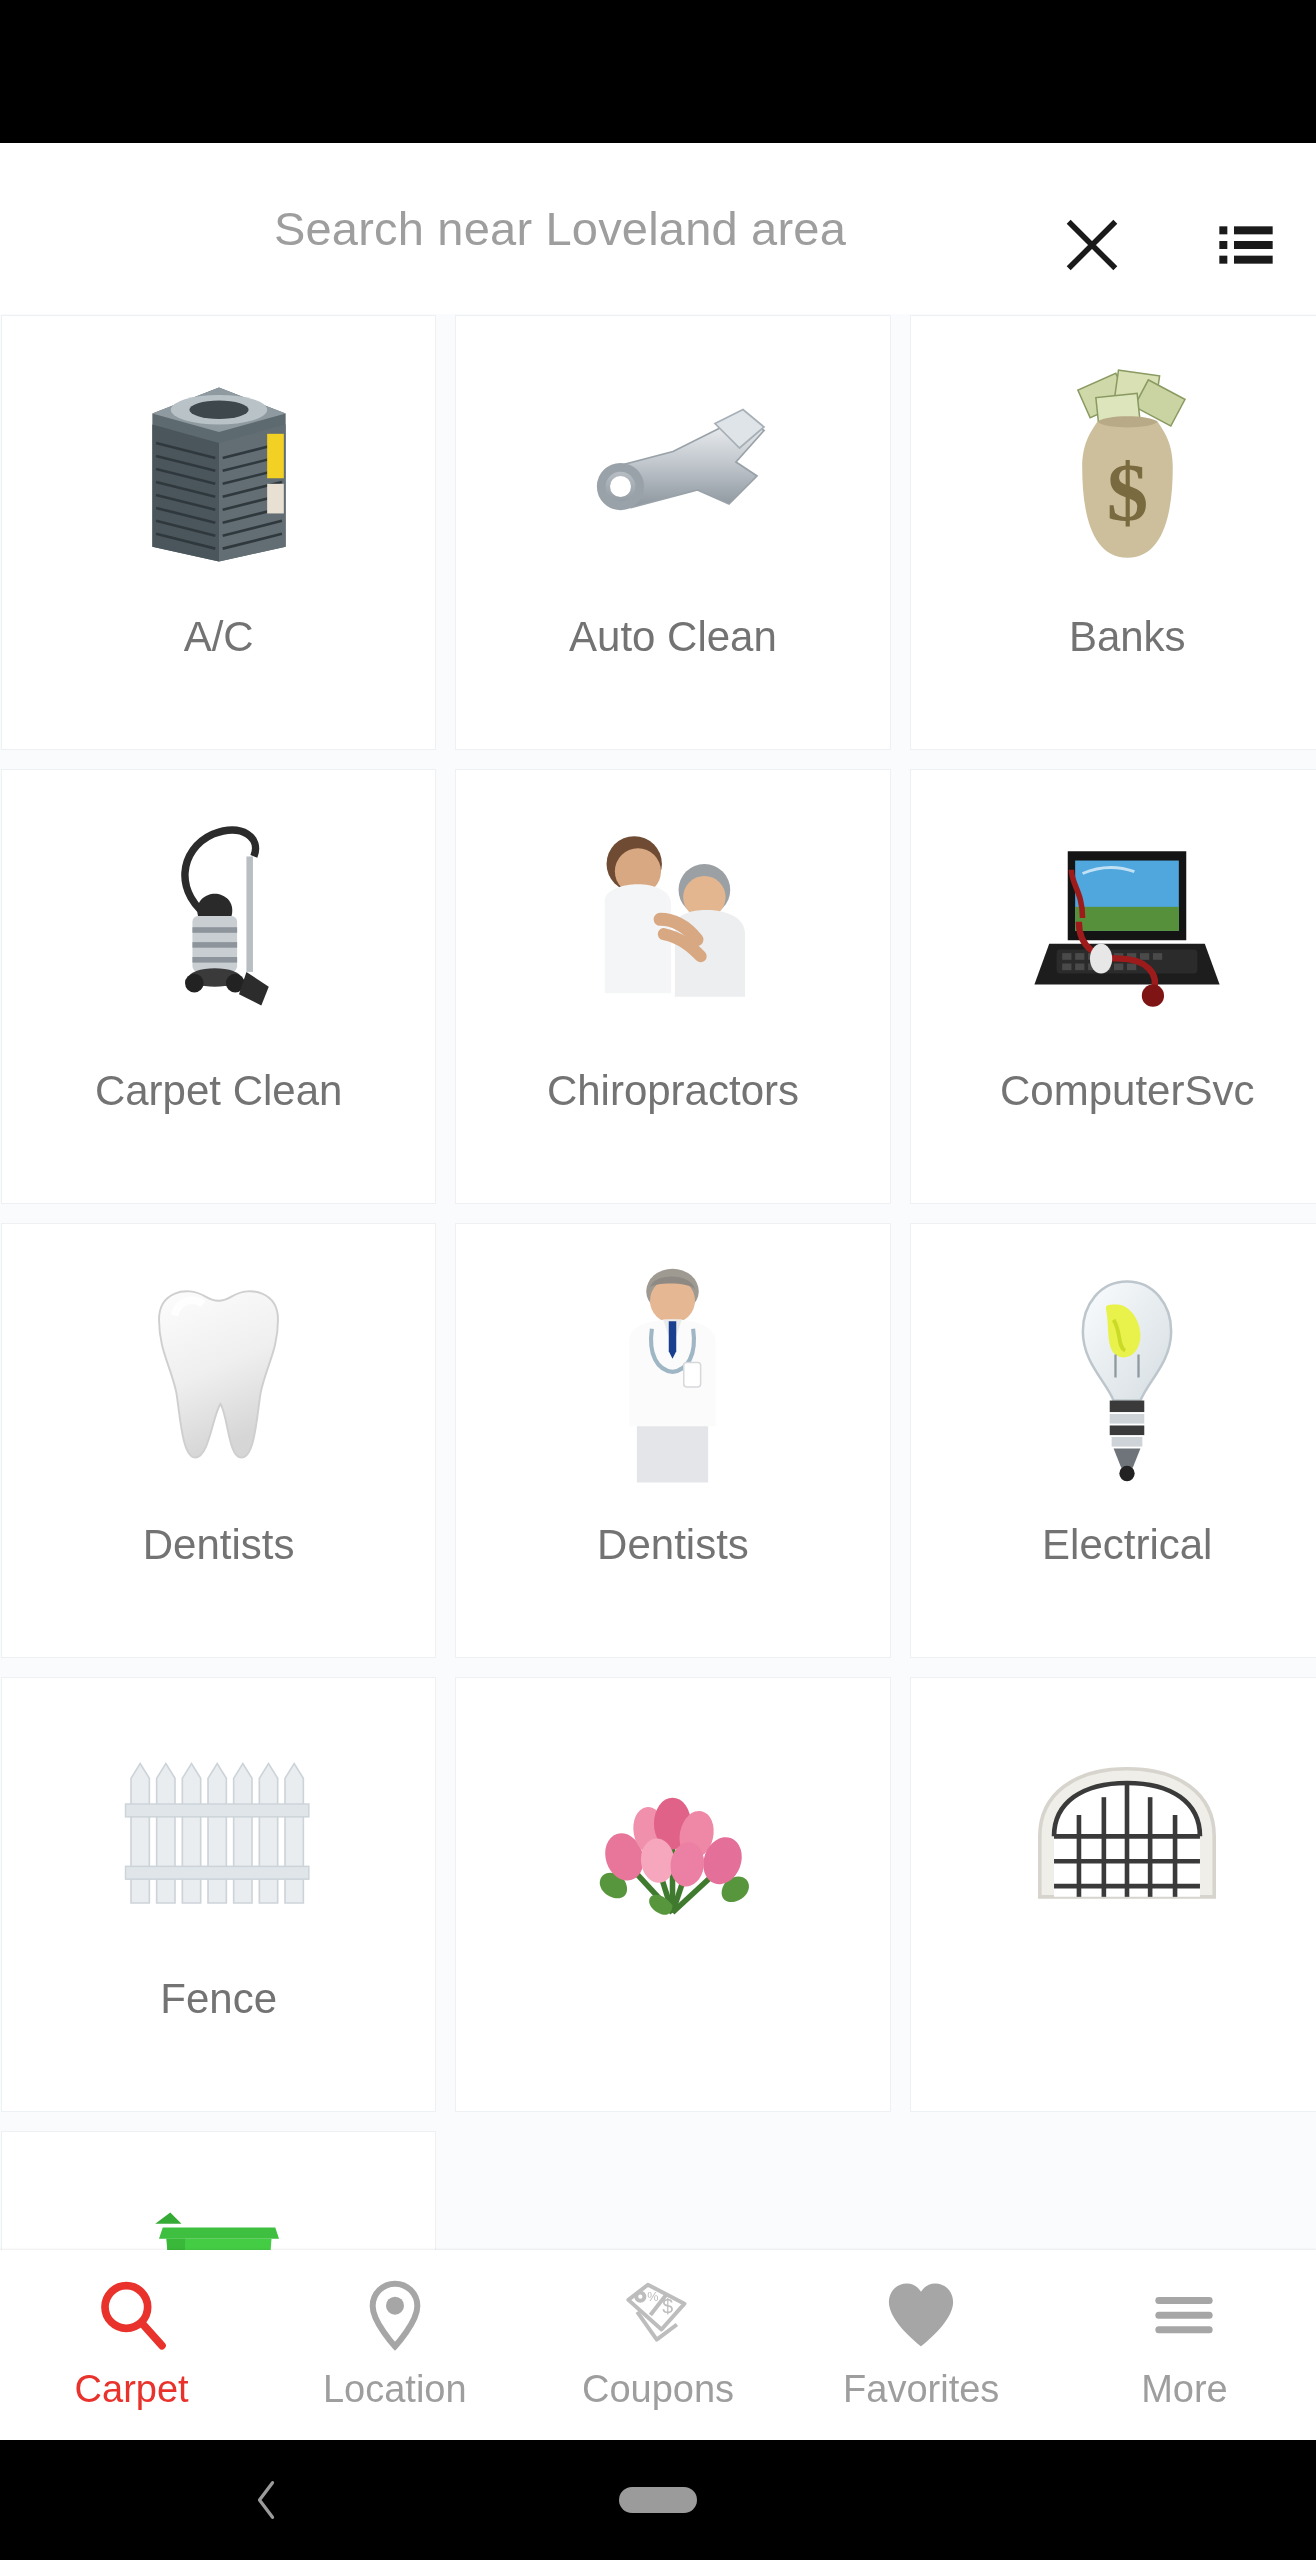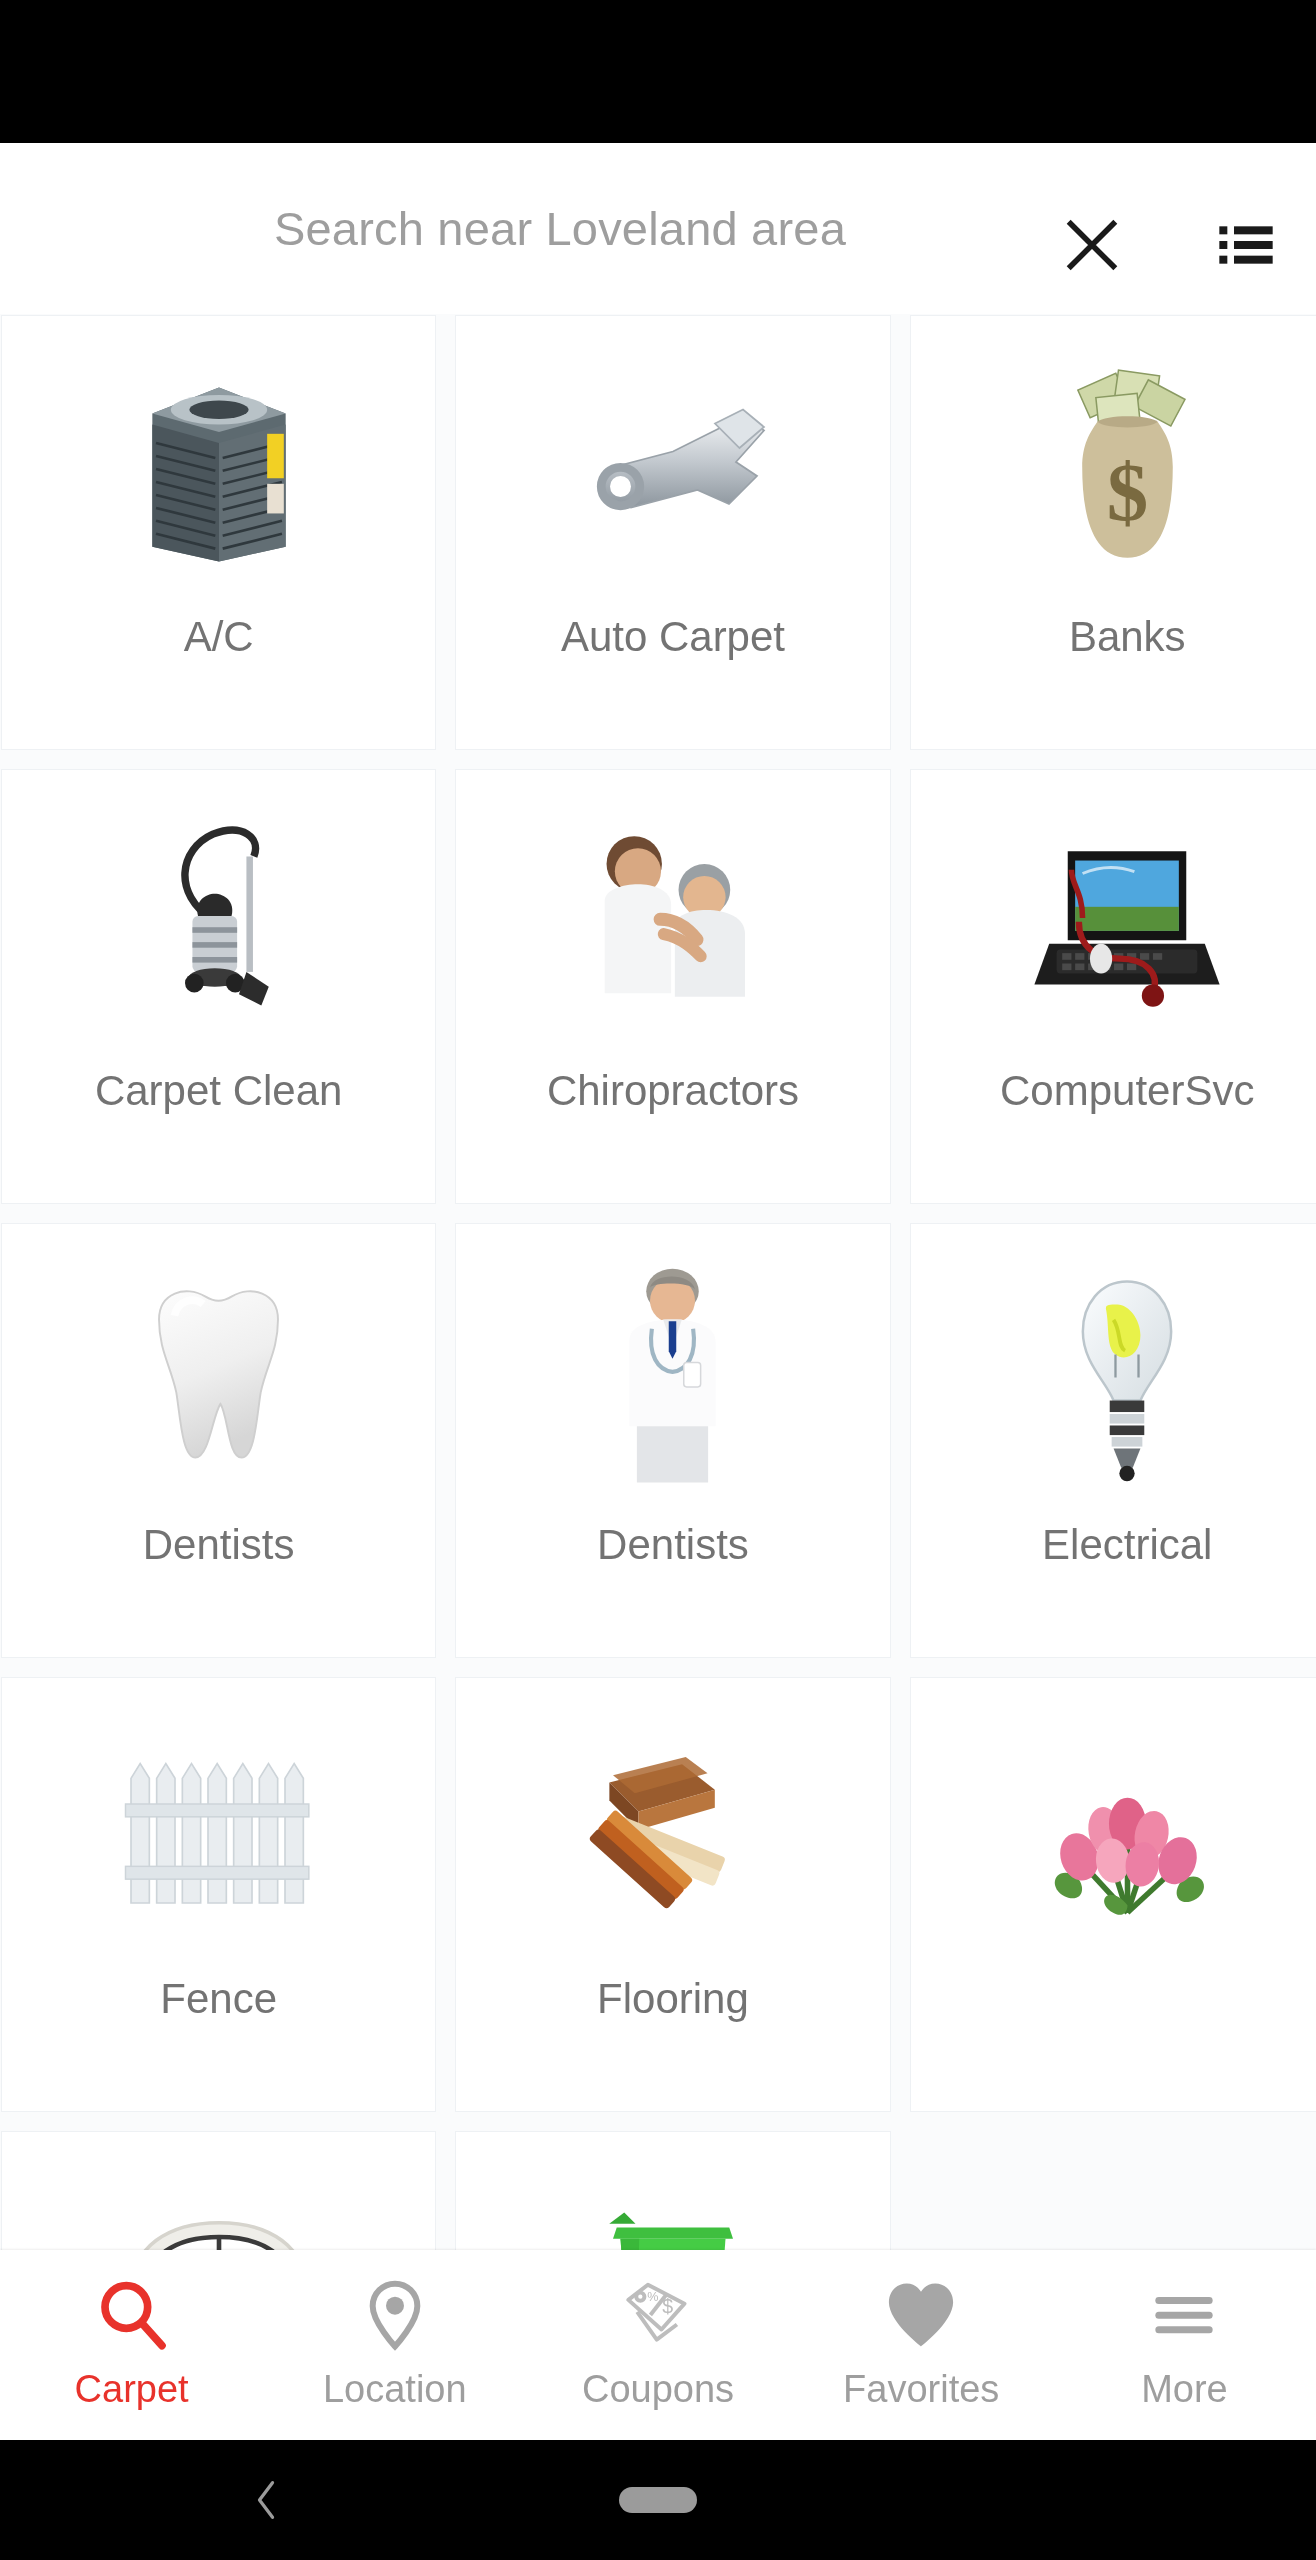--- a/index.html
+++ b/index.html
@@ -185,21 +185,21 @@
                   <stop offset="0.5" stop-color="#c2c8ce"></stop>
           <stop offset="1" stop-color="#8d969e"></stop>
         </linearGradient>
       </defs>
       <path d="M100 10 L112 18 L96 36 L108 44 L92 60 L74 52 L36 62 L18 54 L22 40 L60 30 Z" fill="url(#mtl)" stroke="#9aa2a9" stroke-width="1"></path>
       <circle cx="30" cy="50" r="11" fill="none" stroke="#9aa2a9" stroke-width="5"></circle>
       <circle cx="30" cy="50" r="6" fill="#ffffff"></circle>
       <path d="M84 14 L100 6 L112 16 L98 28 Z" fill="#dfe4e8" stroke="#a8b0b7" stroke-width="1"></path>
     </svg>
           </div>
-          <div class="cell-label">Auto Carpet</div>
+          <div class="cell-label">Auto Clean</div>
         </div>
         <div class="cell">
           <div class="cell-art">
     <svg width="175" height="200" viewBox="0 0 92 106">
       <g>
         <rect x="22" y="6" width="22" height="16" fill="#cfd8a8" transform="rotate(-24 33 14)" stroke="#8a9a62" stroke-width=".8"></rect>
         <rect x="40" y="2" width="22" height="16" fill="#d8e0b4" transform="rotate(8 51 10)" stroke="#8a9a62" stroke-width=".8"></rect>
         <rect x="52" y="10" width="22" height="16" fill="#cad4a2" transform="rotate(28 63 18)" stroke="#8a9a62" stroke-width=".8"></rect>
         <rect x="30" y="14" width="22" height="16" fill="#dde5bd" transform="rotate(-6 41 22)" stroke="#8a9a62" stroke-width=".8"></rect>
       </g>
@@ -347,42 +347,20 @@
         <path d="M90 16 L95 8 L100 16 L100 84 L90 84 Z"></path>
       </g>
       <rect x="3" y="30" width="100" height="7" fill="#dfe5e9" stroke="#cdd4d9" stroke-width=".8"></rect>
       <rect x="3" y="64" width="100" height="7" fill="#dfe5e9" stroke="#cdd4d9" stroke-width=".8"></rect>
     </svg>
           </div>
           <div class="cell-label">Fence</div>
         </div>
         <div class="cell">
           <div class="cell-art">
-    <svg width="200" height="165" viewBox="0 0 110 90">
-      <g>
-        <path d="M20 18 L60 8 L78 22 L36 34 Z" fill="#9a5c2e"></path>
-        <path d="M20 18 L36 34 L36 44 L20 28 Z" fill="#7d4723"></path>
-        <path d="M36 34 L78 22 L78 32 L36 44 Z" fill="#b9763e"></path>
-        <path d="M22 14 L62 4 L74 13 L34 24 Z" fill="#ad6a34" opacity=".85"></path>
-      </g>
-      <g transform="rotate(22 44 52)">
-        <rect x="18" y="44" width="66" height="9" rx="2" fill="#e9d3ab"></rect>
-        <rect x="18" y="52" width="66" height="9" rx="2" fill="#f2e4c6"></rect>
-      </g>
-      <g transform="rotate(42 40 56)">
-        <rect x="12" y="50" width="58" height="8" rx="2" fill="#d98a3a"></rect>
-        <rect x="12" y="57" width="58" height="8" rx="2" fill="#c0601f"></rect>
-        <rect x="12" y="64" width="58" height="8" rx="2" fill="#8e4a23"></rect>
-      </g>
-    </svg>
-          </div>
-          <div class="cell-label">Flooring</div>
-        </div>
-        <div class="cell">
-          <div class="cell-art">
     <svg width="215" height="180" viewBox="0 0 116 96">
       <g stroke="#3f7a2e" stroke-width="3" fill="none">
         <path d="M58 92 L46 54"></path>
                 <path d="M58 92 L70 56"></path>
                 <path d="M58 92 L58 50"></path>
         <path d="M58 92 L34 66"></path>
                 <path d="M58 92 L84 68"></path>
       </g>
       <g fill="#57963d">
         <path d="M30 72 C18 66 14 80 26 84 C34 86 36 78 30 72 Z"></path>

